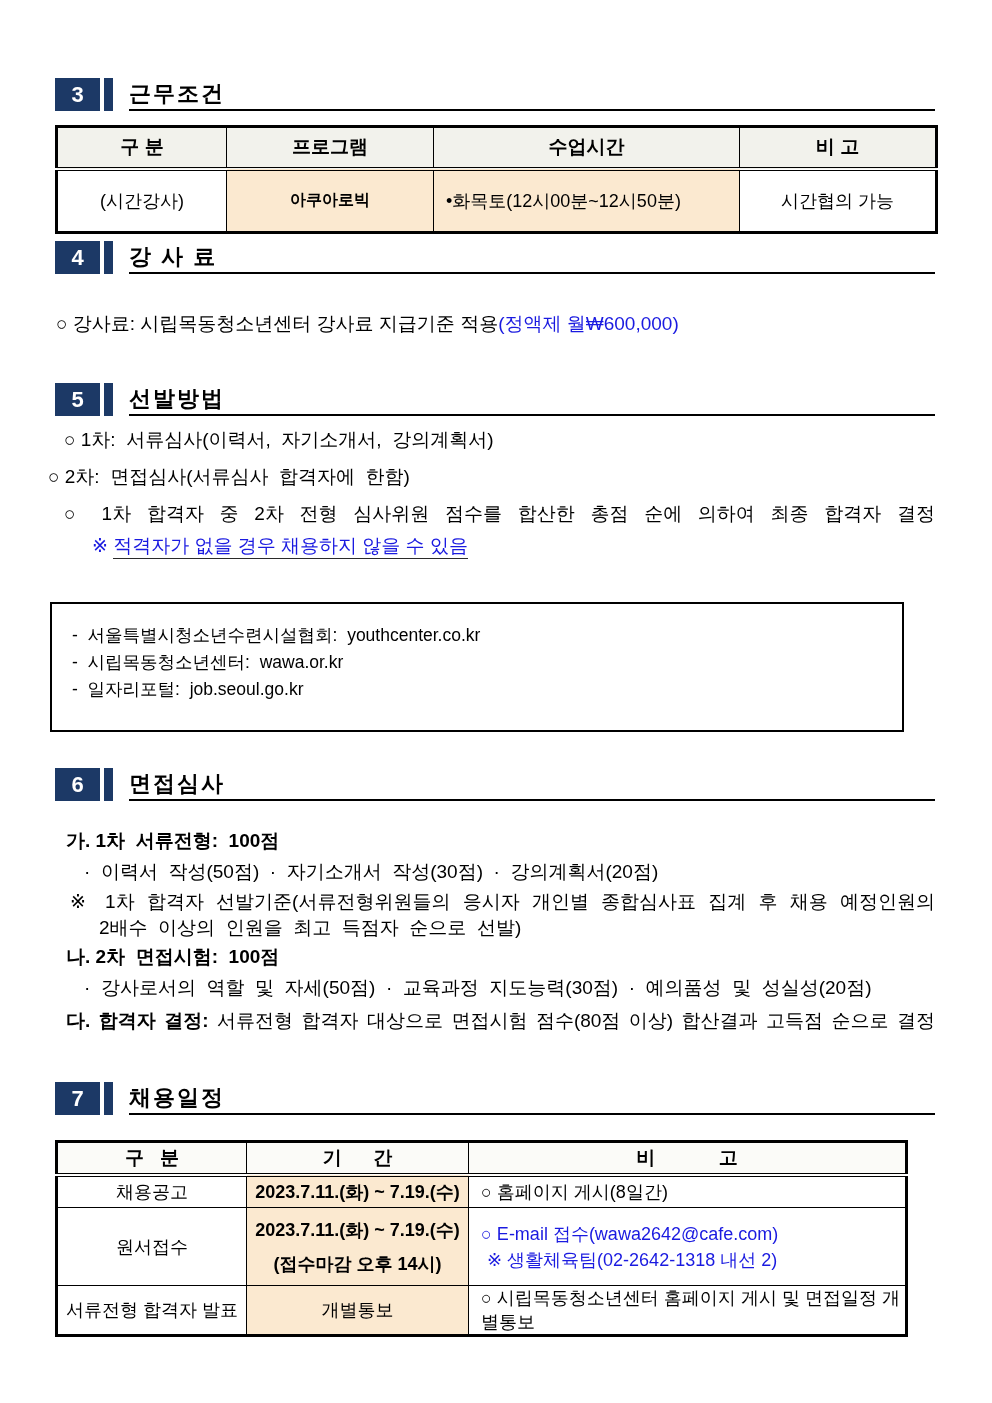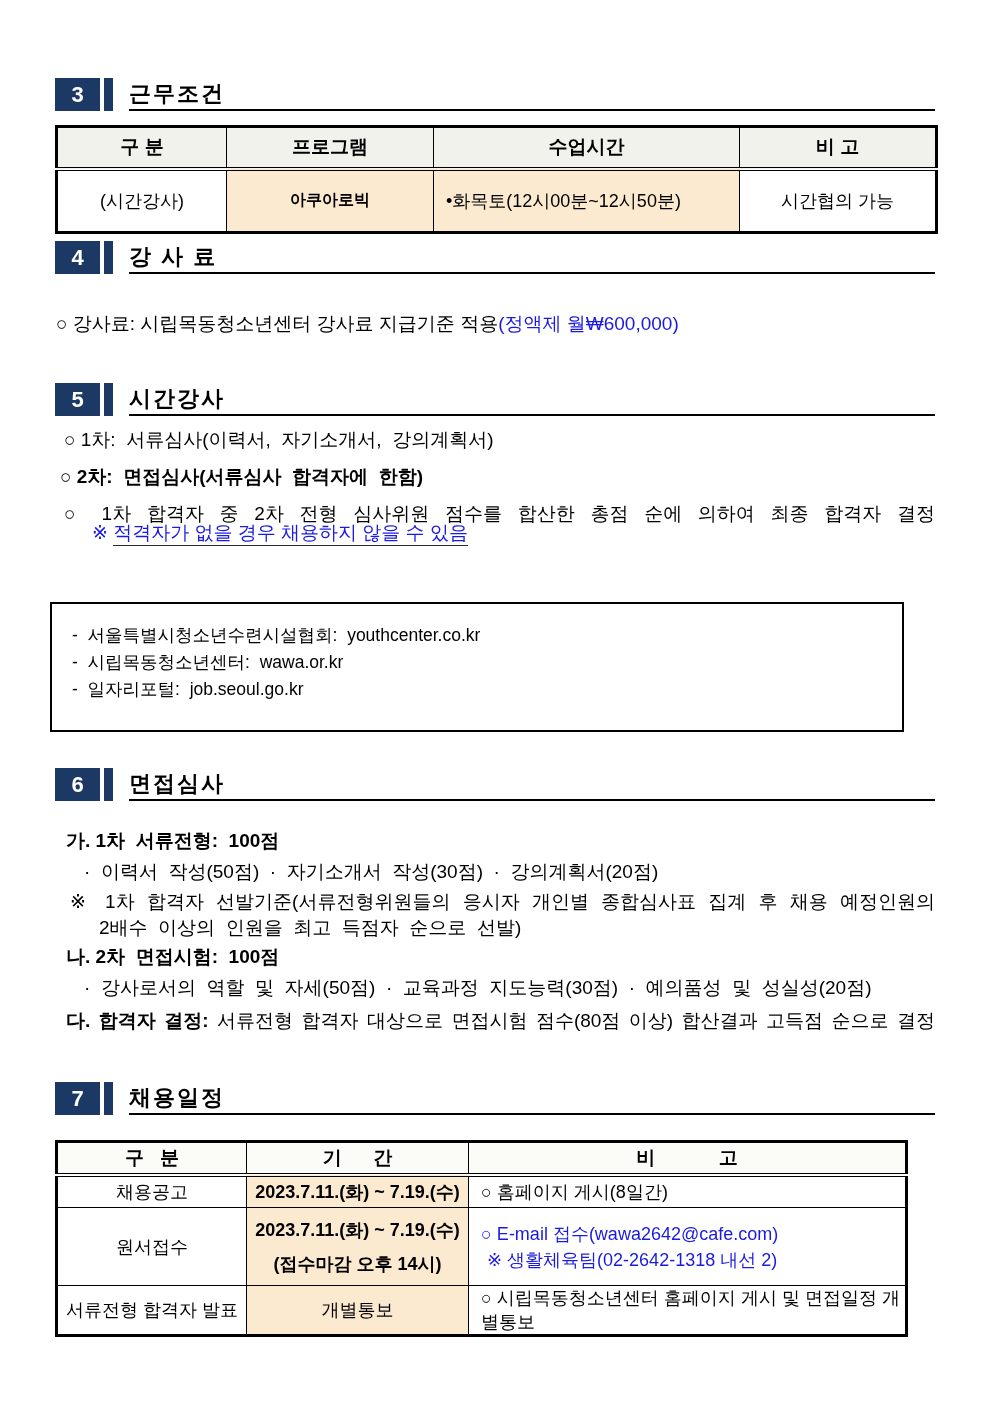--- a/index.html
+++ b/index.html
@@ -80,27 +80,27 @@
     <div class="badge">4</div>
     <div class="badge-strip"></div>
     <div class="sec-title">강 사 료</div>
   </div>
 
   <div class="line" style="left:56px; top:287px;margin-top:25px;"><span>○ 강사료: 시립목동청소년센터 강사료 지급기준 적용</span><span class="blue">(정액제 월₩600,000)</span></div>
 
   <div class="sec-head" style="top:383px;">
     <div class="badge">5</div>
     <div class="badge-strip"></div>
-    <div class="sec-title">시간강사</div>
+    <div class="sec-title">선발방법</div>
   </div>
 
   <div class="line" style="left:64px; top:428px;">○ 1차:  서류심사(이력서,  자기소개서,  강의계획서)</div>
-  <div class="line" style="left:60px; top:465px;font-weight:bold;">○ 2차:  면접심사(서류심사  합격자에  한함)</div>
+  <div class="line" style="left:48px; top:465px;">○ 2차:  면접심사(서류심사  합격자에  한함)</div>
   <div class="line justify" style="left:64px; top:502px; width:871px;">○ 1차 합격자 중 2차 전형 심사위원 점수를 합산한 총점 순에 의하여 최종 합격자 결정</div>
-  <div class="line" style="left:92px; top:521px;text-align:right;"><span class="blue">※ </span><span class="ul-blue">적격자가 없을 경우 채용하지 않을 수 있음</span></div>
+  <div class="line" style="left:92px; top:534px;text-align:right;"><span class="blue">※ </span><span class="ul-blue">적격자가 없을 경우 채용하지 않을 수 있음</span></div>
 
   <div class="sites-box">
     <div class="site-line">-  서울특별시청소년수련시설협회:  youthcenter.co.kr</div>
     <div class="site-line">-  시립목동청소년센터:  wawa.or.kr</div>
     <div class="site-line">-  일자리포털:  job.seoul.go.kr</div>
   </div>
 
   <div class="sec-head" style="top:768px;">
     <div class="badge">6</div>
     <div class="badge-strip"></div>

